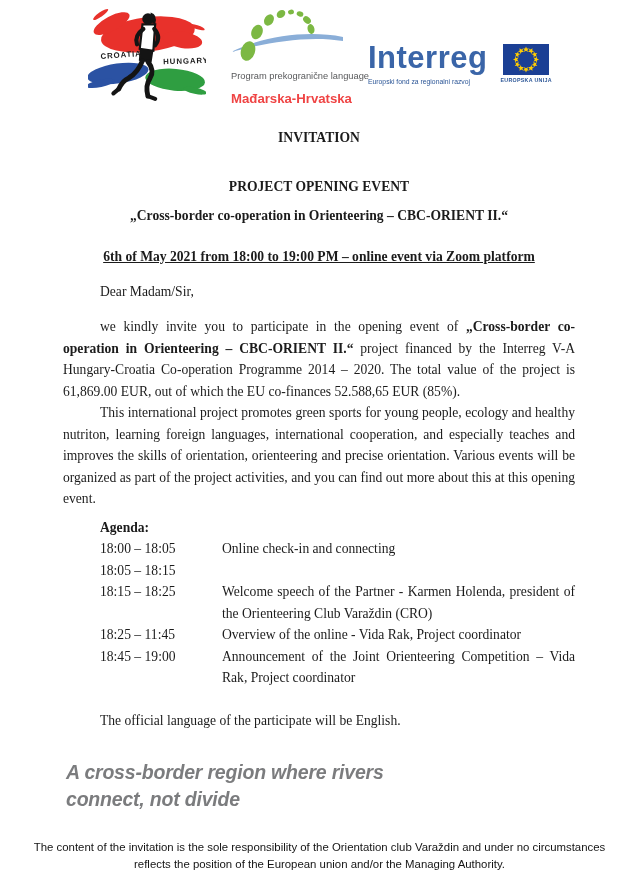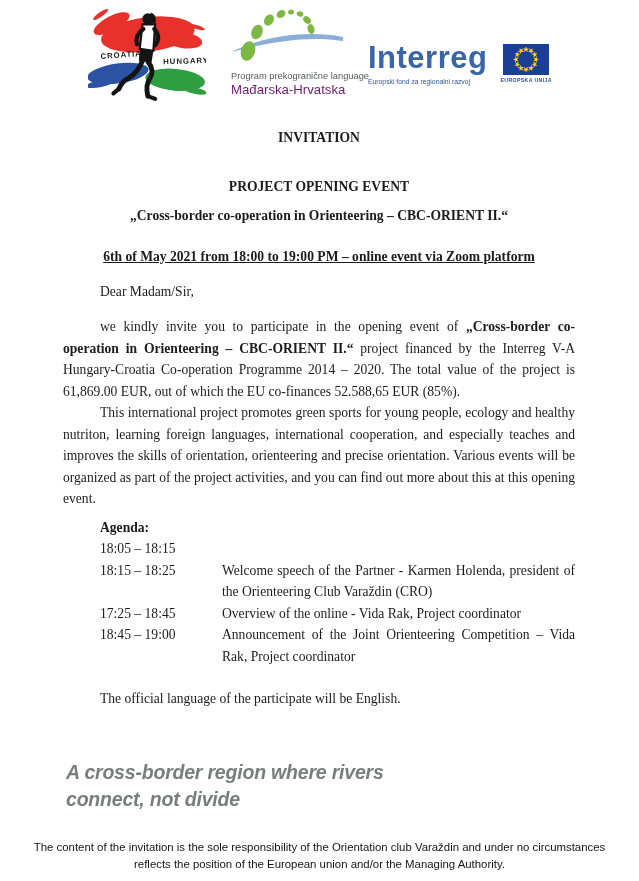--- a/index.html
+++ b/index.html
@@ -8,21 +8,21 @@
     width:639px;height:881px;
     background:#ffffff;
     font-family:"Liberation Serif", serif;
     color:#1b1b1b;
     overflow:hidden;
   }
   
   .logo-chy{position:absolute;left:88px;top:6px;width:118px;height:104px;}
   .logo-prog{position:absolute;left:231px;top:8px;width:120px;}
   .prog-line1{font-family:"Liberation Sans",sans-serif;font-size:9.3px;color:#58595b;margin-top:3px;white-space:nowrap;}
-  .prog-line2{font-family:"Liberation Sans",sans-serif;font-size:13.2px;font-weight:normal;color:#701a75;margin-top:1px;white-space:nowrap;}
+  .prog-line2{font-family:"Liberation Sans",sans-serif;font-size:13.2px;font-weight:bold;color:#ef4444;margin-top:10px;white-space:nowrap;}
   .logo-interreg{position:absolute;left:368px;top:42px;display:flex;align-items:flex-start;}
   .interreg-col{display:flex;flex-direction:column;}
   .interreg-word{font-family:"Liberation Sans",sans-serif;font-weight:bold;font-size:31px;line-height:31px;color:#3a65a8;letter-spacing:.5px;}
   .interreg-tag{font-family:"Liberation Sans",sans-serif;font-size:6.8px;color:#2c5697;margin-top:5px;}
   .eu-block{margin-left:13px;display:flex;flex-direction:column;align-items:center;margin-top:2px;}
   .eu-caption{font-family:"Liberation Sans",sans-serif;font-size:5.3px;font-weight:bold;color:#2c5697;margin-top:2px;letter-spacing:.3px;}
   
   .content{position:absolute;left:63px;right:64px;top:127px;font-size:13.6px;line-height:21.5px;}
   .h-center{text-align:center;font-weight:bold;margin:8px;font-size:13.6px;}
   .h-invitation{margin:0;}
@@ -153,28 +153,32 @@
     <p class="salutation">Dear Madam/Sir,</p>
 
     <p class="para para-first"><span>we kindly invite you to participate in the opening event of </span><b>„Cross-border co-operation in Orienteering – CBC-ORIENT II.“</b><span> project financed by the Interreg V-A Hungary-Croatia Co-operation Programme 2014 – 2020. The total value of the project is 61,869.00 EUR, out of which the EU co-finances 52.588,65 EUR (85%).</span></p>
 
     <p class="para">This international project promotes green sports for young people, ecology and healthy nutriton, learning foreign languages, international cooperation, and especially teaches and improves the skills of orientation, orienteering and precise orientation. Various events will be organized as part of the project activities, and you can find out more about this at this opening event.</p>
 
     <div class="agenda">
       <div class="agenda-label">Agenda:</div>
 
       <div class="agenda-row">
+        <div class="agenda-time">18:00 – 18:05</div>
+        <div class="agenda-desc">Online check-in and connecting</div>
+      </div>
+      <div class="agenda-row">
         <div class="agenda-time">18:05 – 18:15</div>
       </div>
       <div class="agenda-row">
         <div class="agenda-time">18:15 – 18:25</div>
         <div class="agenda-desc">Welcome speech of the Partner - Karmen Holenda, president of the Orienteering Club Varaždin (CRO)</div>
       </div>
       <div class="agenda-row">
-        <div class="agenda-time">17:25 – 18:45</div>
+        <div class="agenda-time">18:25 – 11:45</div>
         <div class="agenda-desc">Overview of the online - Vida Rak, Project coordinator</div>
       </div>
       <div class="agenda-row">
         <div class="agenda-time">18:45 – 19:00</div>
         <div class="agenda-desc">Announcement of the Joint Orienteering Competition – Vida Rak, Project coordinator</div>
       </div>
     </div>
 
     <p class="closing">The official language of the participate will be English.</p>
   </div>

